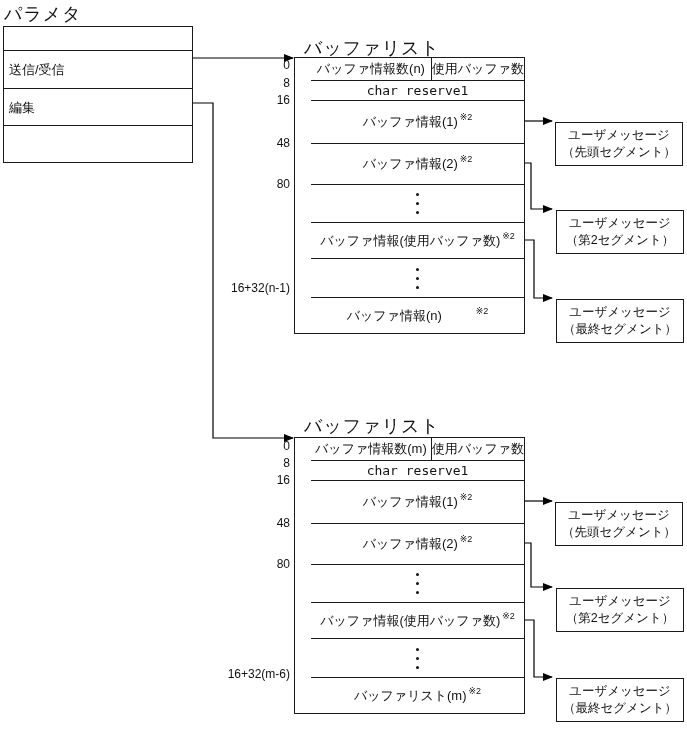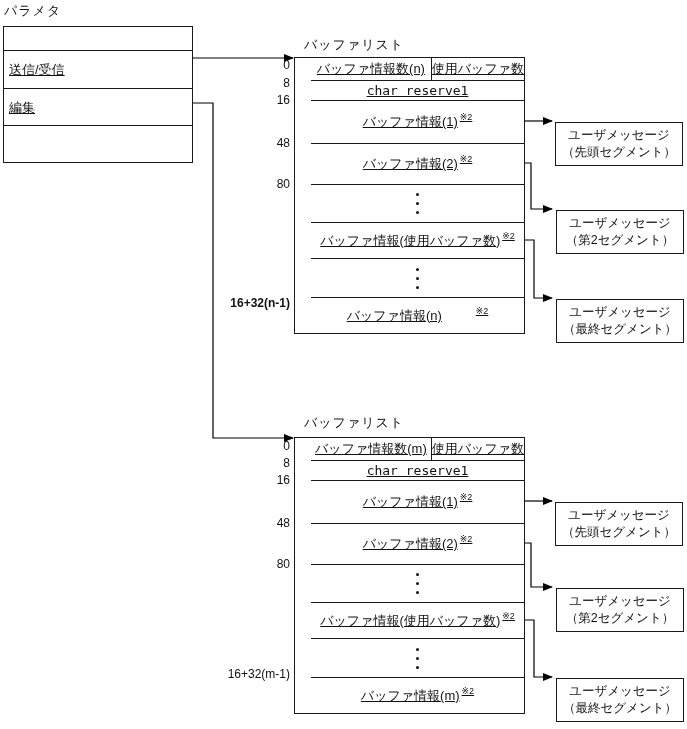--- a/index.html
+++ b/index.html
@@ -4,24 +4,24 @@
 <style>
   * { margin:0; padding:0; box-sizing:border-box; }
   html,body { background:#ffffff; }
   .stage {
     position:relative; width:687px; height:729px; background:#fff;
     font-family:"Liberation Sans","DejaVu Sans",sans-serif; color:#111;
     overflow:hidden;
   }
   .svg-layer { position:absolute; left:0; top:0; z-index:1; }
   .title {
-    position:absolute; z-index:2; font-size:13px; white-space:nowrap;
+    position:absolute; z-index:2; font-size:18px; white-space:nowrap;
     letter-spacing:1px;
   }
-  .box { position:absolute; z-index:2; background:#fff; border:1px solid #1a1a1a;text-decoration:underline; }
+  .box { position:absolute; z-index:2; background:#fff; border:1px solid #1a1a1a; }
   
   .param-row {
     border-top:1px solid #1a1a1a; display:flex; flex-direction:column;
     justify-content:center; padding-left:5px; font-size:13px; line-height:17px;
     white-space:nowrap;
   }
   .param-row:first-child { border-top:none; }
   
   .blist-row {
     border-top:1px solid #1a1a1a; display:flex; align-items:center;
@@ -125,21 +125,21 @@
       <span>バッファ情報(n)</span>
         <span class="sup">※2</span>
     </div>
   </div>
 
   <div class="offset" style="top:58px;">0</div>
   <div class="offset" style="top:76px;">8</div>
   <div class="offset" style="top:93px;">16</div>
   <div class="offset" style="top:136px;">48</div>
   <div class="offset" style="top:177px;">80</div>
-  <div class="offset" style="top:296px;font-weight:bold;">16+32(n-1)</div>
+  <div class="offset" style="top:281px;">16+32(n-1)</div>
 
   <div class="box" style="left:294px; top:437px; width:231px; height:277px;">
     <div class="blist-row header-row" style="height:22px;">
       <div class="cell cell-left">バッファ情報数(m)</div>
       <div class="cell cell-right">使用バッファ数</div>
     </div>
     <div class="blist-row mono" style="height:20px;">char reserve1</div>
     <div class="blist-row" style="height:43px;">
       <span>バッファ情報(1)</span>
         <span class="sup">※2</span>
@@ -160,31 +160,31 @@
         <span class="sup">※2</span>
     </div>
     <div class="blist-row" style="height:39px;">
       <span class="dotcol">
           <span class="dot"></span>
           <span class="dot"></span>
           <span class="dot"></span>
         </span>
     </div>
     <div class="blist-row" style="height:36px;">
-      <span>バッファ情報(m)</span>
+      <span>バッファリスト(m)</span>
         <span class="sup">※2</span>
     </div>
   </div>
 
   <div class="offset" style="top:439px;">0</div>
   <div class="offset" style="top:456px;">8</div>
   <div class="offset" style="top:473px;">16</div>
   <div class="offset" style="top:516px;">48</div>
   <div class="offset" style="top:557px;">80</div>
-  <div class="offset" style="top:667px;">16+32(m-1)</div>
+  <div class="offset" style="top:667px;">16+32(m-6)</div>
 
   <div class="msg-box" style="left:555px; top:122px;">
     <span>ユーザメッセージ</span>
     <span>（先頭セグメント）</span>
   </div>
   <div class="msg-box" style="left:556px; top:210px;">
     <span>ユーザメッセージ</span>
     <span>（第2セグメント）</span>
   </div>
   <div class="vdots" style="top:261px;">

